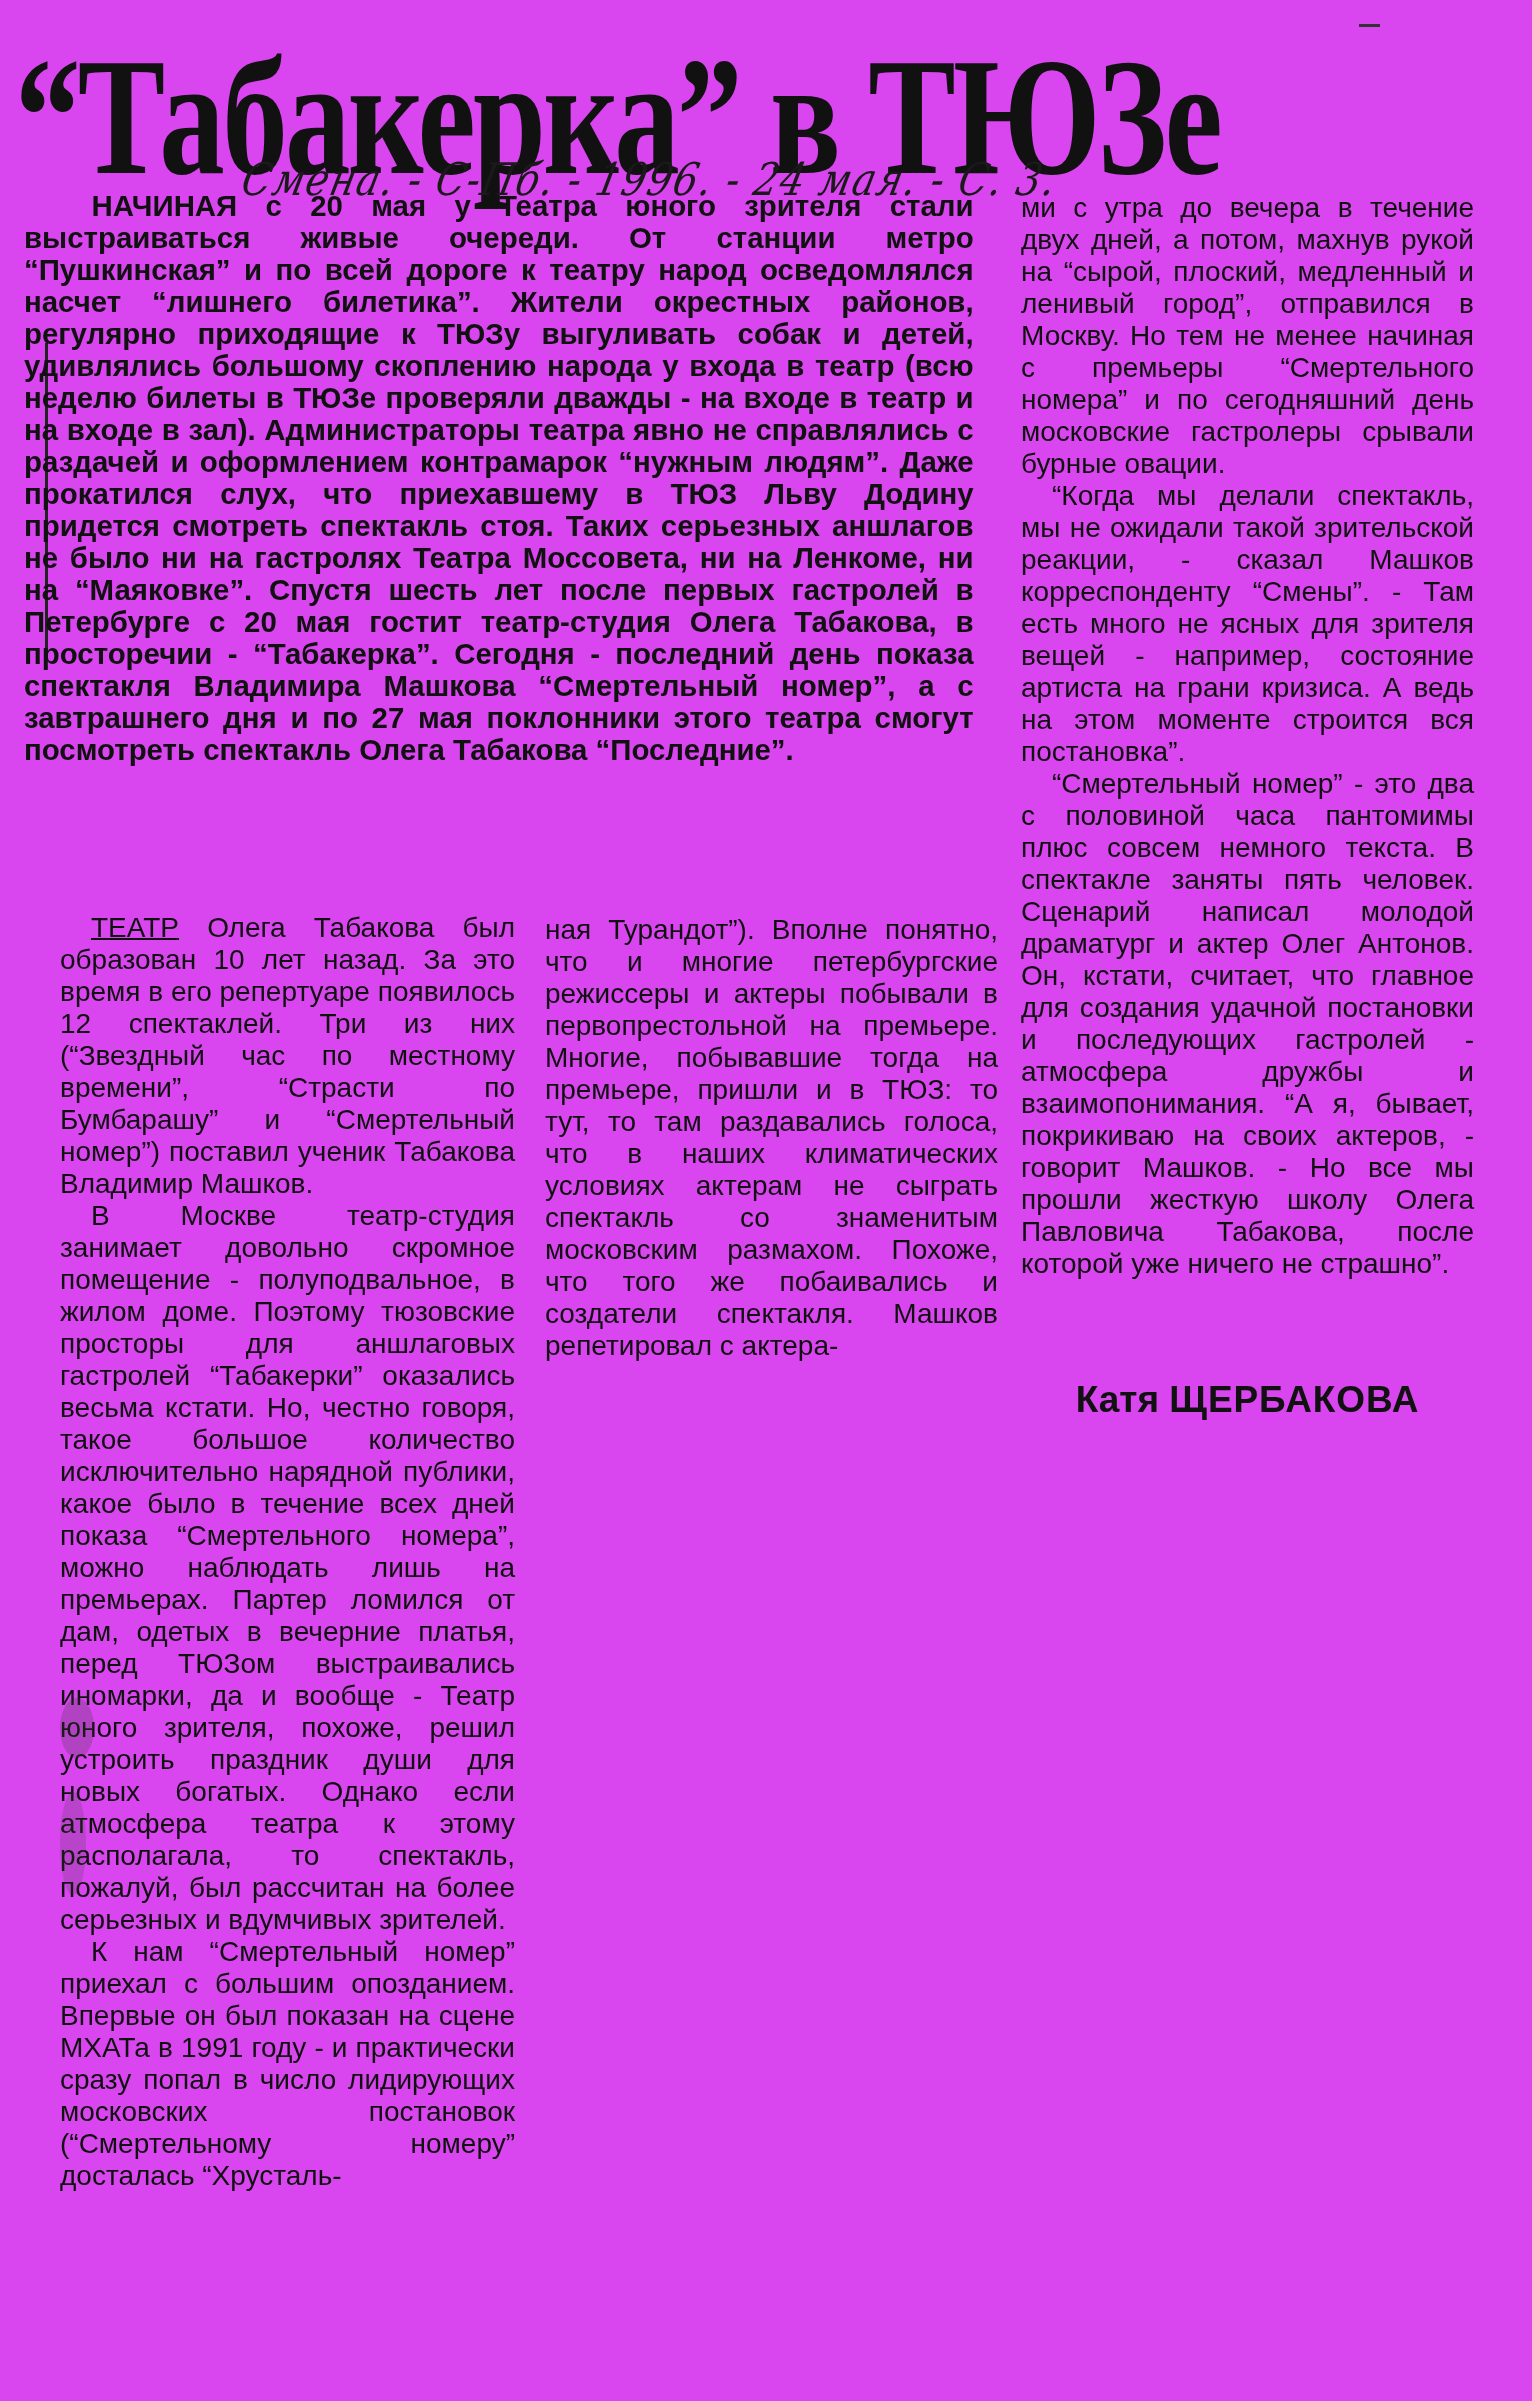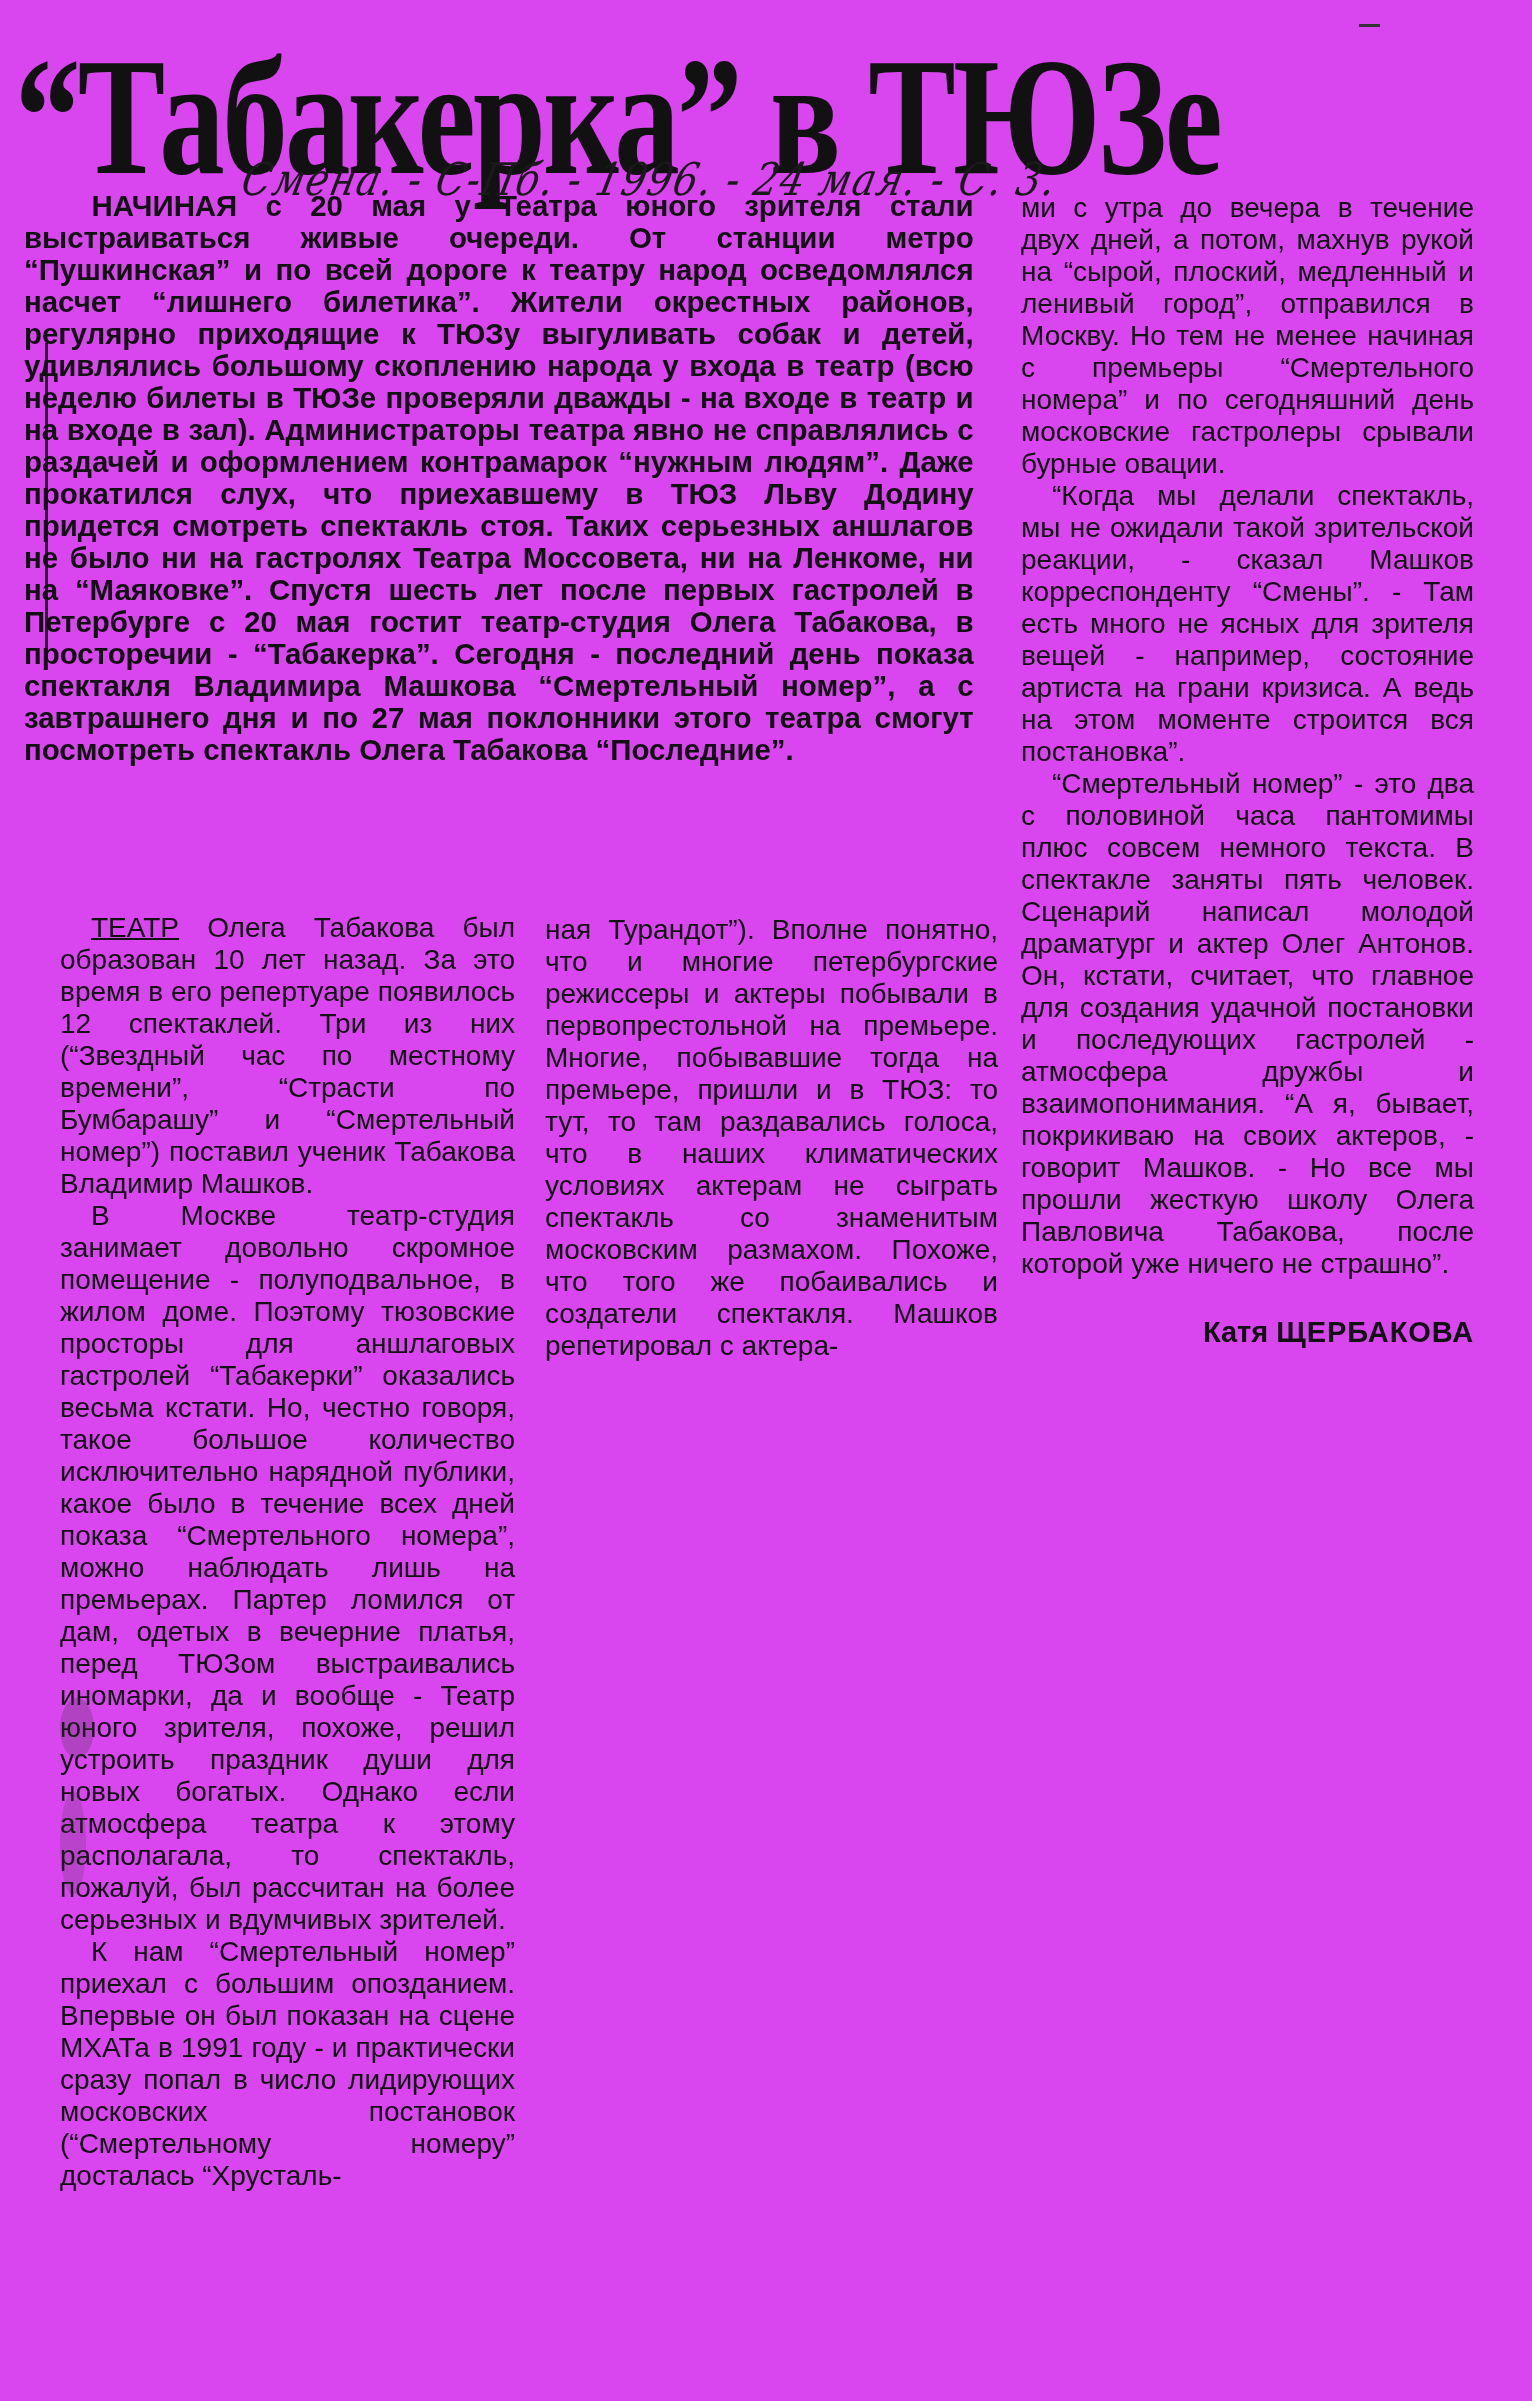--- a/index.html
+++ b/index.html
@@ -28,22 +28,22 @@
     position:absolute; font-family:"Liberation Sans", sans-serif; font-size:28px; line-height:32px;
     text-align:justify; hyphens:manual;
   }
   .col p { margin:0; text-indent:31px; }
   .col p.noindent { text-indent:0; }
   .col1 { left:60px; top:912px; width:455px; }
   .col2 { left:545px; top:914px; width:453px; }
   .col3 { left:1021px; top:192px; width:453px; }
   .under { text-decoration:underline; text-decoration-thickness:1.7px; }
   .byline {
-    position:absolute; left:1021px; top:1313px; width:453px; text-align:right;
-    font-family:"Liberation Sans", sans-serif; font-weight:bold; font-size:29px; line-height:38px;
+    position:absolute; left:1021px; top:1381px; width:453px; text-align:center;
+    font-family:"Liberation Sans", sans-serif; font-weight:bold; font-size:37px; line-height:38px;
   }
   .byline .surname { letter-spacing:0.9px; }
   .speck { position:absolute; background:#555; border-radius:50%; }
 </style>
 </head>
 <body>
 
 <div class="page">
 
   <div class="headline">“Табакерка” в ТЮЗе</div>

